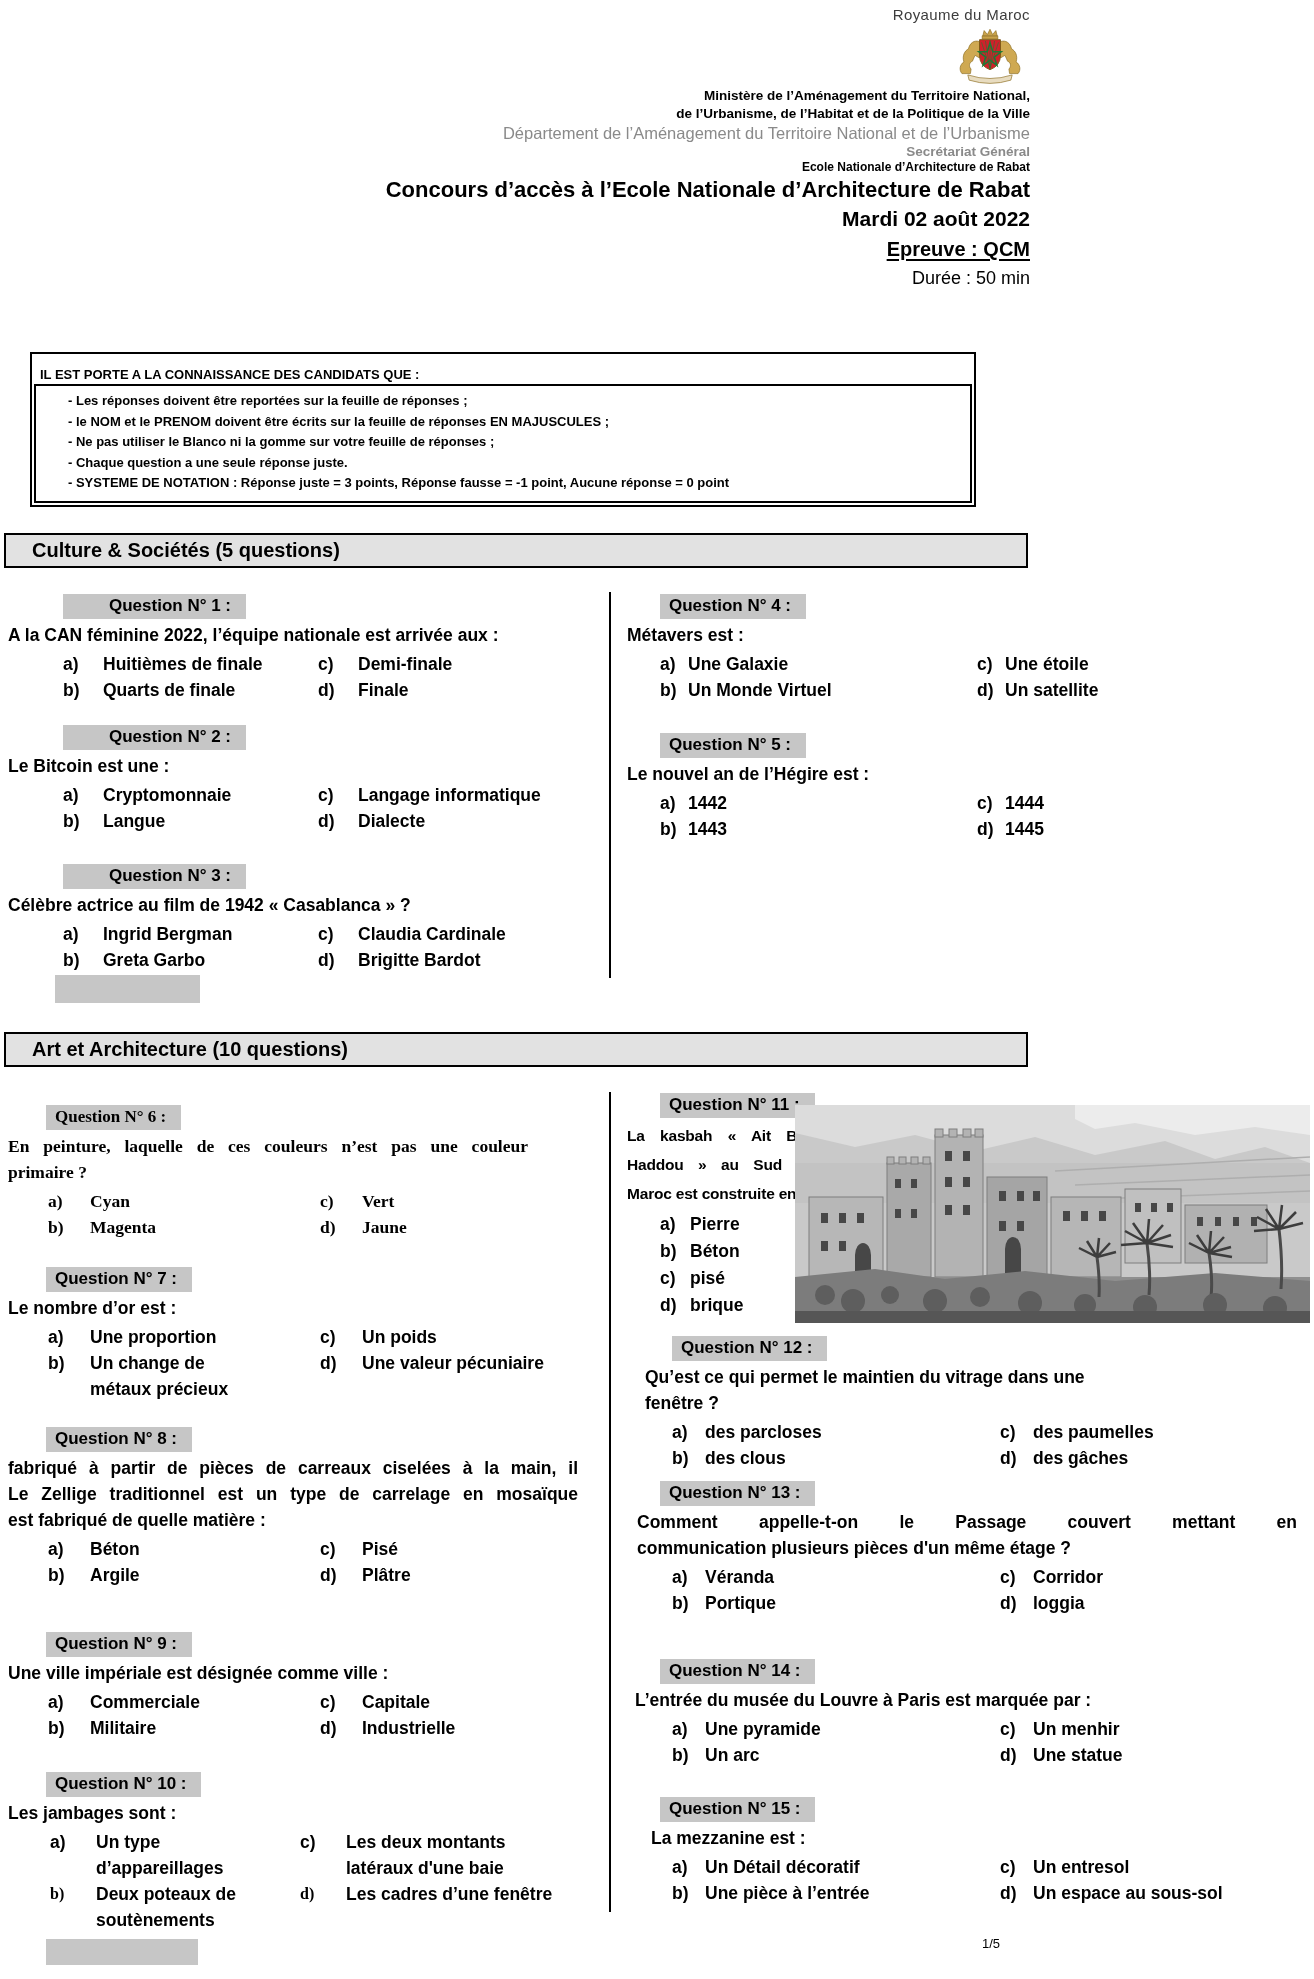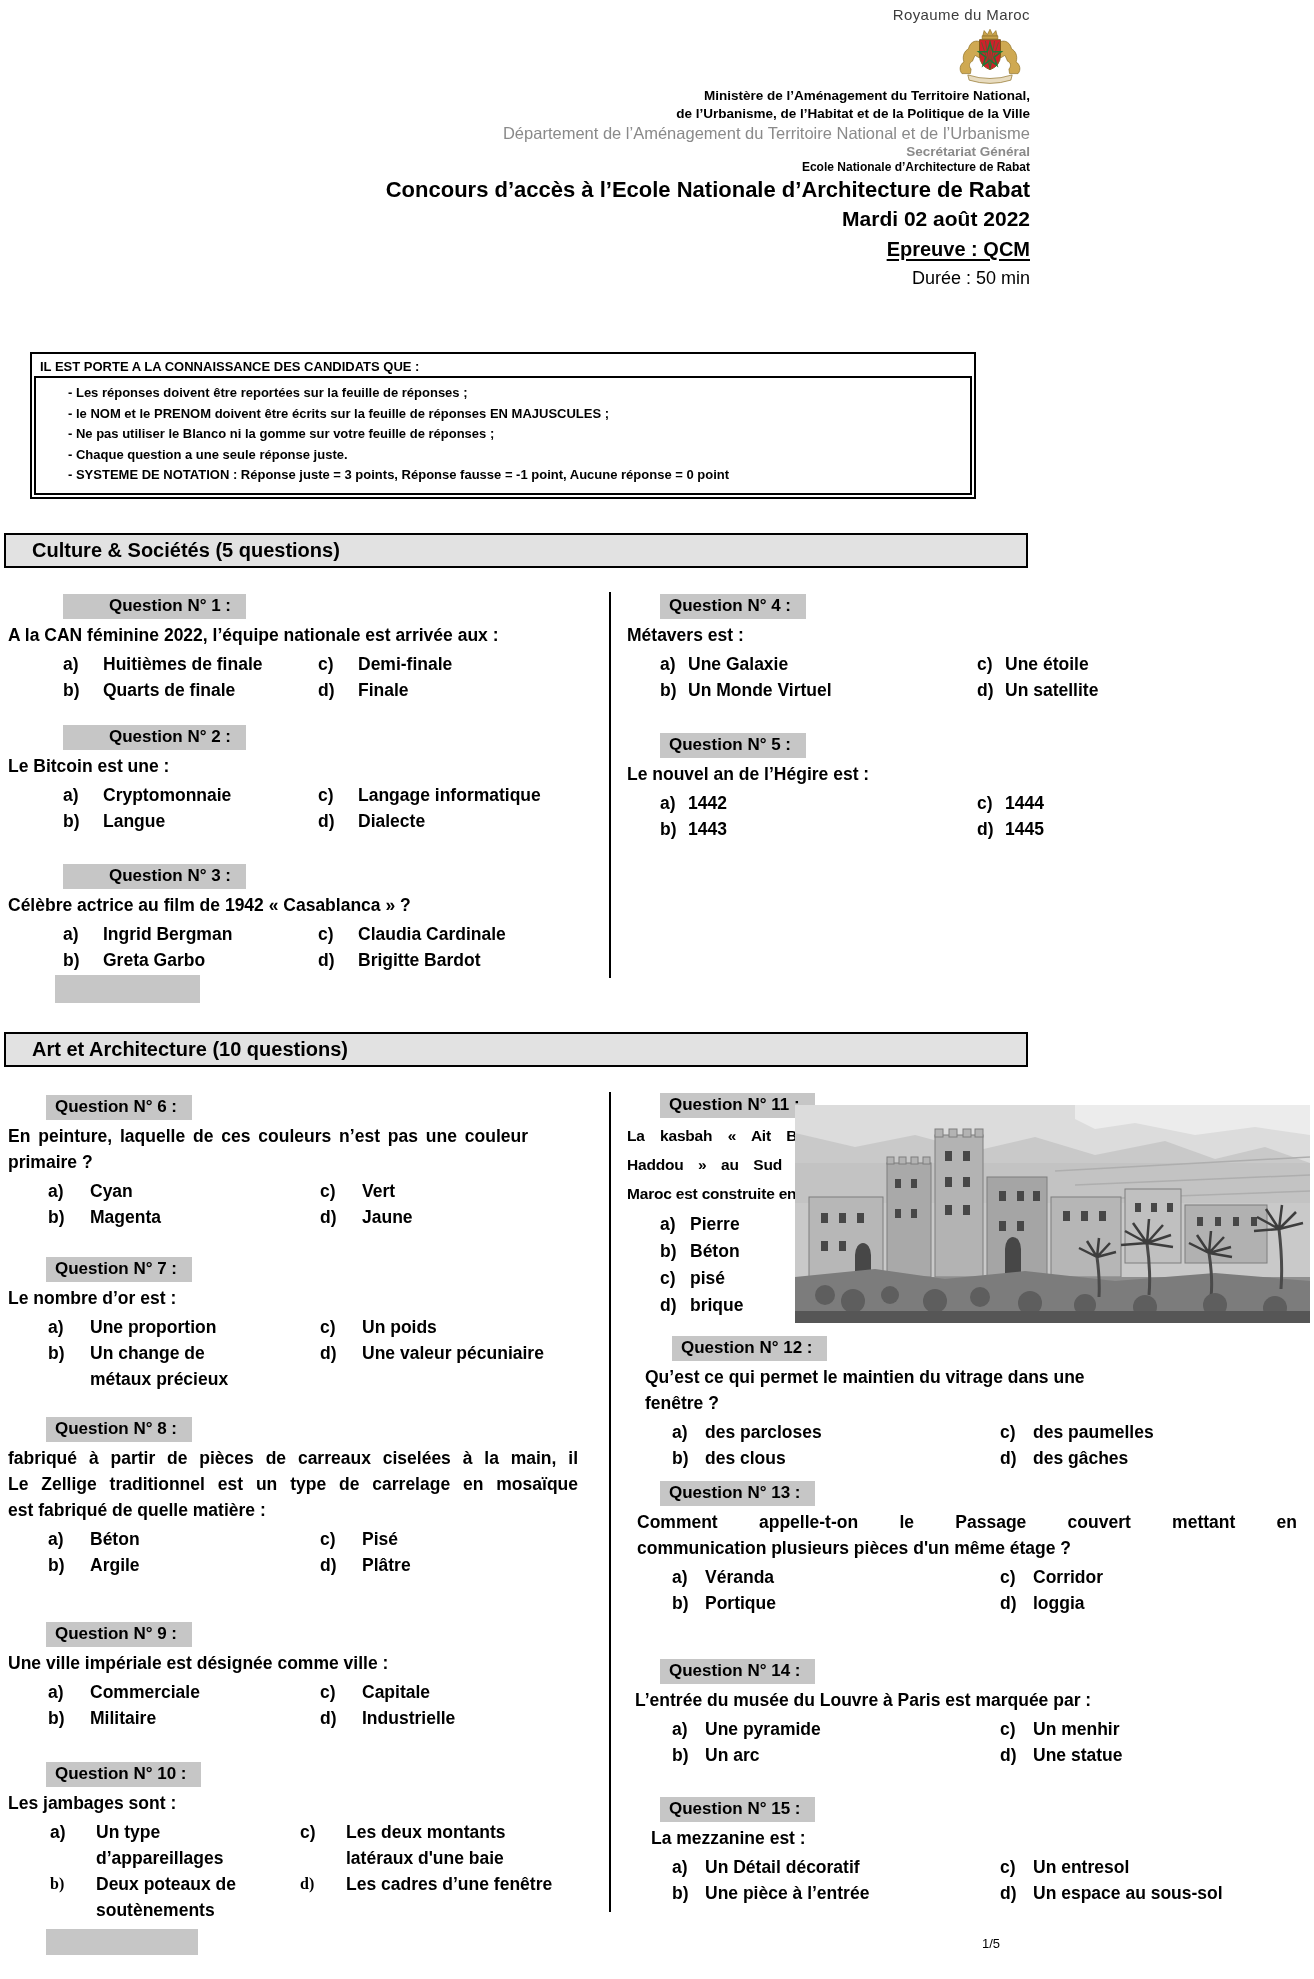--- a/index.html
+++ b/index.html
@@ -16,21 +16,21 @@
   .h-min { font-size:13.5px; font-weight:700; line-height:17.5px; }
   .h-dept { font-size:16.5px; font-weight:400; color:#8a8a8a; margin-top:2px; }
   .h-secg { font-size:13.5px; font-weight:700; color:#8a8a8a; margin-top:1px; }
   .h-school { font-size:12px; font-weight:700; margin-top:1px; }
   .h-title { font-size:22px; font-weight:700; margin-top:3px; }
   .h-date { font-size:21px; font-weight:700; margin-top:4px; }
   .h-exam { font-size:20px; font-weight:700; margin-top:7px; text-decoration:underline; text-decoration-thickness:2px; text-underline-offset:3px;}
   .h-dur { font-size:18px; font-weight:500; margin-top:7px; }
   
   .notice { position:absolute; top:352px; left:30px; width:946px; border:2px solid #000; padding:2px; background:#fff; }
-  .notice-title { font-size:13px; font-weight:700; padding:3px 6px 2px 6px; }
+  .notice-title { font-size:13px; font-weight:700; padding:3px 6px 2px 6px;margin-top:8px; }
   .notice-inner { border:2px solid #000; padding:5px 10px 7px 32px; }
   .notice-line { font-size:13px; font-weight:700; line-height:20.5px; white-space:nowrap; }
   
   .secbar { position:absolute; left:4px; width:1024px; height:35px; background:#e2e2e2; border:2px solid #000000; }
   .secbar span { display:block; font-size:20px; font-weight:700; padding:4px 0 0 26px; }
   .bar1 { top:533px; } .bar2 { top:1032px; }
   
   .col { position:absolute; }
   .col-s1l { top:590px; left:8px;  width:598px; }
   .col-s1r { top:590px; left:627px; width:683px; }
@@ -51,21 +51,21 @@
   .g1 { padding-left:55px; grid-template-columns:255px auto; } .g1 .ol{width:40px;}
   .g2 { padding-left:33px; grid-template-columns:317px auto; } .g2 .ol{width:28px;}
   .g3 { padding-left:40px; grid-template-columns:272px auto; } .g3 .ol{width:42px;}
   .g4 { padding-left:45px; grid-template-columns:328px auto; } .g4 .ol{width:33px;}
   .g5 { display:block; padding-left:33px; margin-top:3px; } .g5 .opt{line-height:27px;} .g5 .ol{width:30px;}
   .g10{ padding-left:42px; grid-template-columns:250px auto; } .g10 .ol{width:46px;}
   .serif { font-family:"Liberation Serif", serif; font-size:16px; }
   .ml-q1 { margin-left:55px;padding-left:46px; } .ml-q2 { margin-left:38px; } .ml-q3 { margin-left:33px; } .ml-q12 { margin-left:45px; }
   .mt4{margin-top:4px;} .mt22{margin-top:22px;} .mt30{margin-top:30px;} .mt27{margin-top:27px;}
   .mt25{margin-top:25px;} .mt44{margin-top:44px;} .mt31{margin-top:31px;} .mt3{margin-top:3px;}
-  .mt17{margin-top:17px;} .mt10{margin-top:10px;} .mt43{margin-top:43px;} .mt29{margin-top:29px;} .mt5{margin-top:5px;}
+  .mt17{margin-top:17px;} .mt10{margin-top:10px;} .mt43{margin-top:43px;} .mt29{margin-top:29px;} .mt5{margin-top:15px;font-family:Liberation Serif, serif;}
   .w155{max-width:155px;} .w140{max-width:140px;} .w165{max-width:165px;} .w200{max-width:200px;}
   .q6st{width:520px;} .q8st{width:570px;}
   .q11st .ln{ font-size:15.5px; width:188px; letter-spacing:-0.2px; line-height:29px; }
   .q12st{ margin-left:18px; width:500px; } .q13st{ margin-left:10px; width:660px; }
   .q14st{ margin-left:8px; } .q15st{ margin-left:24px; }
   .ebox { background:#c6c6c6; }
   .ebox1 { width:145px; height:28px; margin:2px 0 0 47px; }
   .ebox2 { width:152px; height:26px; margin:6px 0 0 38px; }
   
   .kasbah { position:absolute; top:1105px; left:795px; width:515px; height:218px; }

